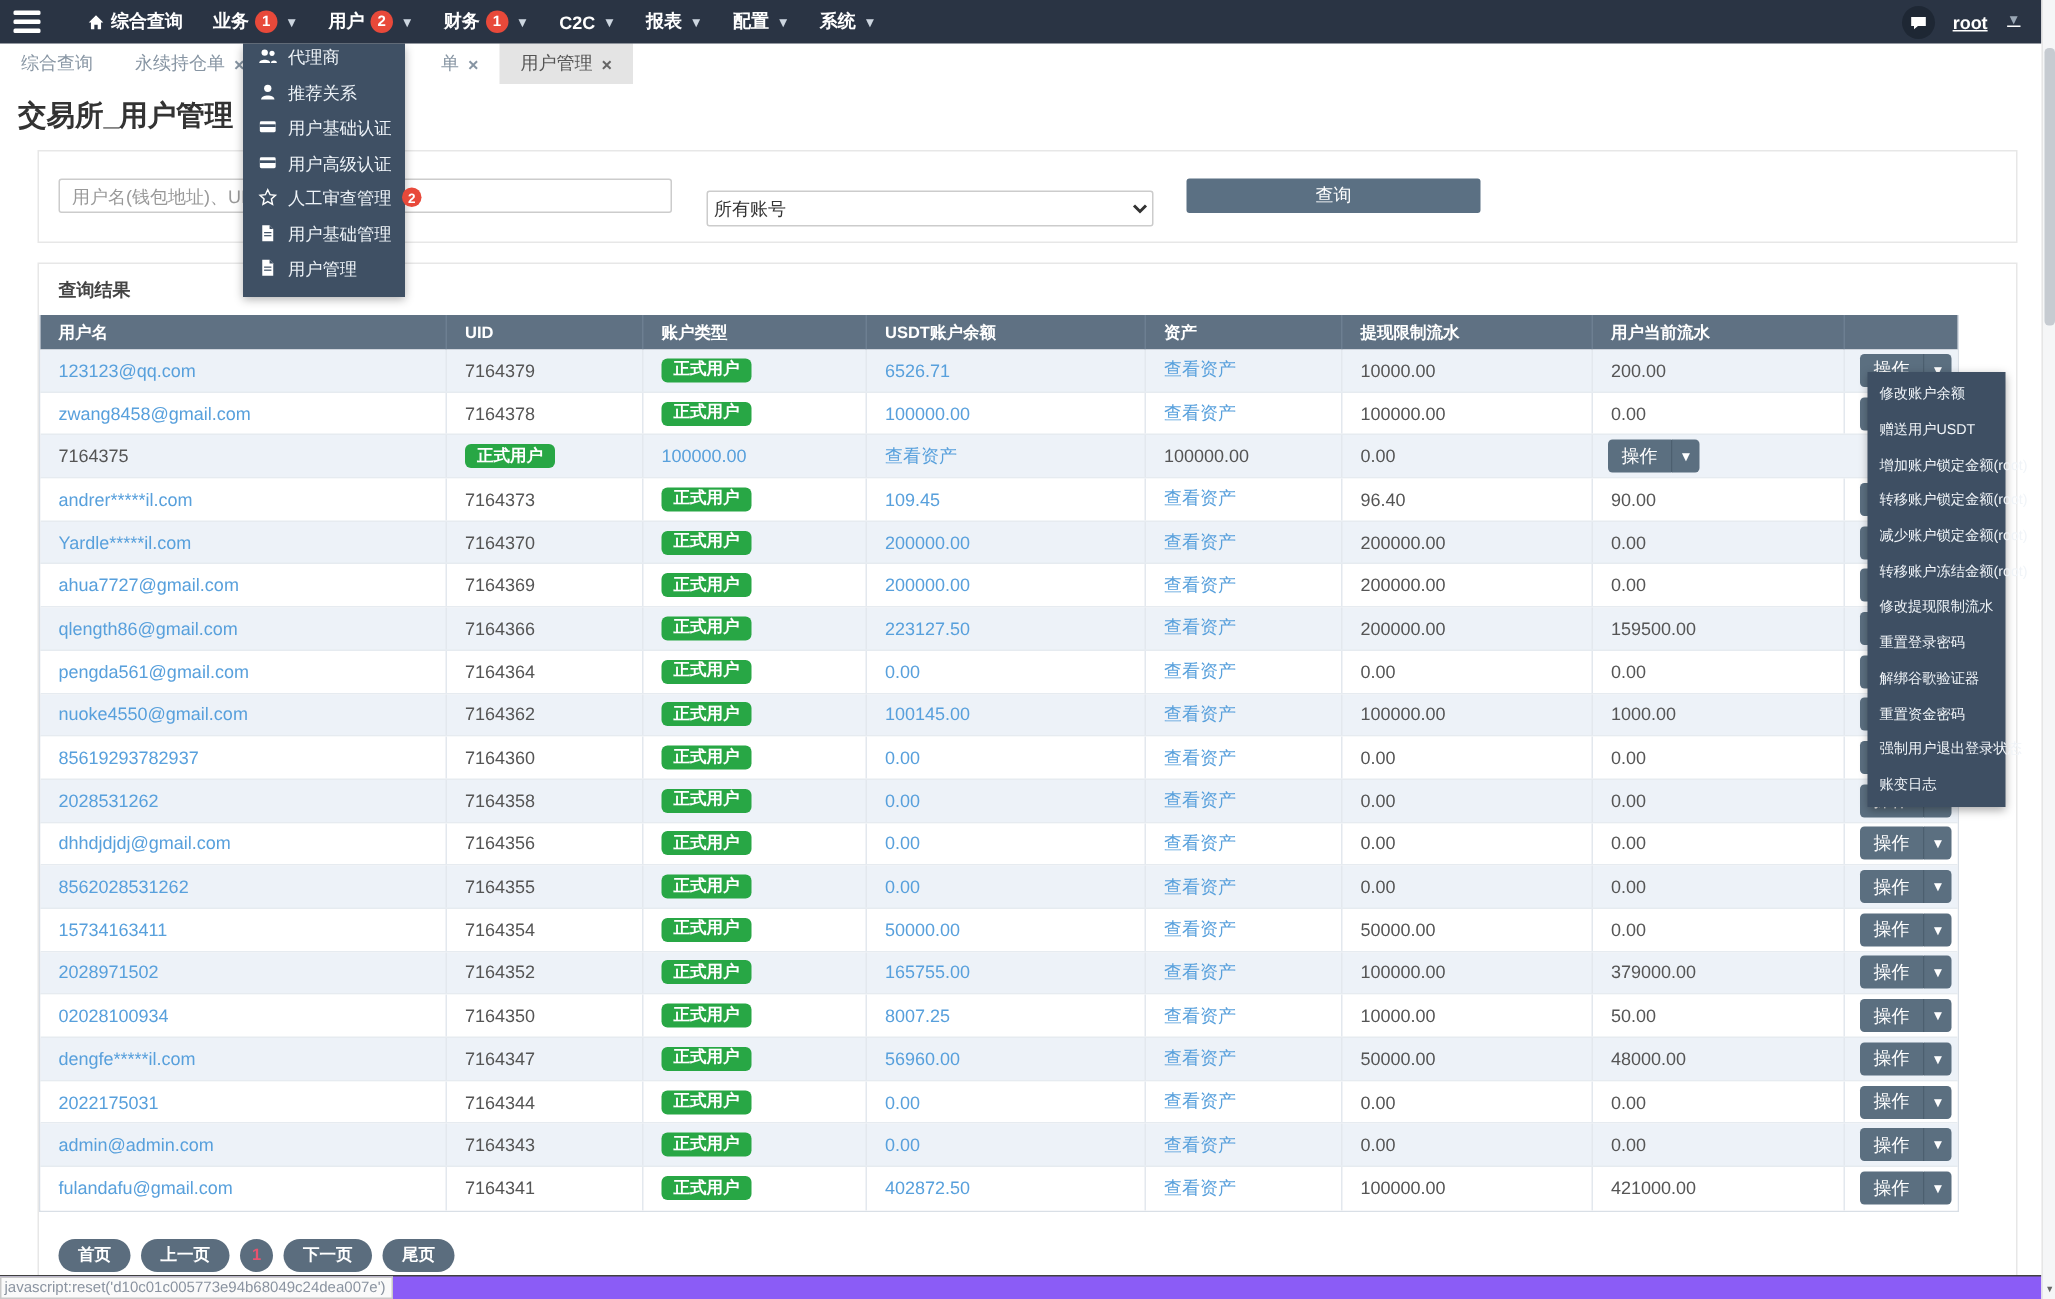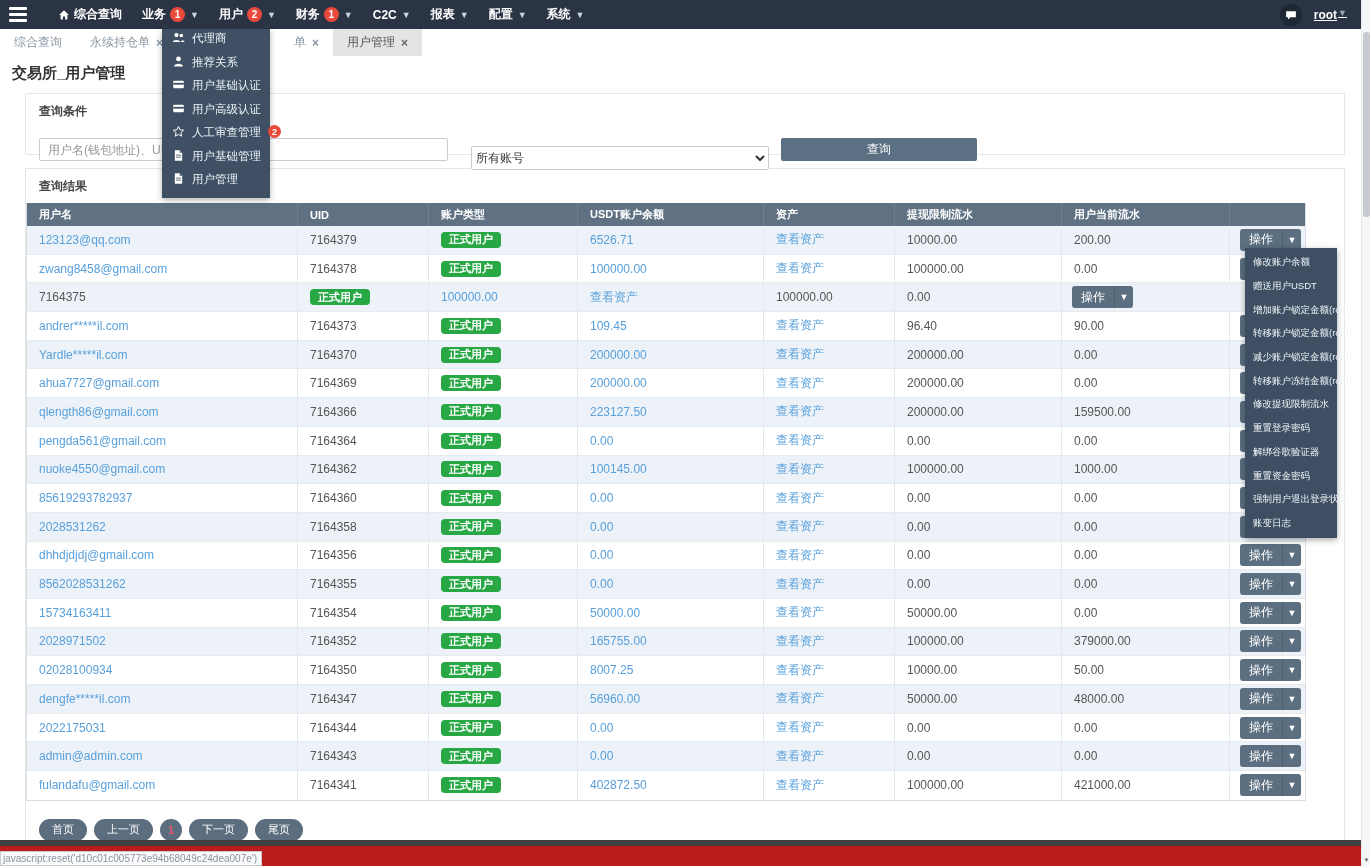--- a/index.html
+++ b/index.html
@@ -16,21 +16,21 @@
   .nav-item { display:flex; align-items:center; height:100%; padding:0 10px;
     color:#fff; font-size:12px; font-weight:700; cursor:pointer; gap:4px; }
   .nav-item svg { display:block; }
   .nav-badge { background:#e8493a; color:#fff; font-size:10px; font-weight:700;
     min-width:15px; height:15px; border-radius:8px; display:flex; align-items:center;
     justify-content:center; padding:0 4px; }
   .nav-caret { color:#cdd6e0; font-size:9px; margin-left:1px; }
   .topnav-right { margin-left:auto; display:flex; align-items:center; gap:12px; padding-right:14px; }
   .chat-btn { width:22px; height:22px; border-radius:50%; background:#1e2734;
     display:flex; align-items:center; justify-content:center; cursor:pointer; }
-  .root-user { color:#fff; font-size:12px; font-weight:700; display:flex; align-items:flex-start; gap:0; cursor:pointer;text-decoration:underline; }
+  .root-user { color:#fff; font-size:12px; font-weight:700; display:flex; align-items:flex-start; gap:12px; cursor:pointer;text-decoration:underline; }
   .root-user .nav-caret { color:#9aa7b5; }
 
   
   .tabbar { position:absolute; left:0; top:29px; width:1361px; height:27px;
     background:#fff; display:flex; align-items:stretch; }
   .tab { display:flex; align-items:center; gap:6px; padding:0 14px; font-size:12px;
     color:#8795a3; cursor:pointer; white-space:nowrap; overflow:hidden; }
   .tab.active { background:#e4e4e4; color:#555; }
   .tab .tab-close { font-size:12px; font-weight:700; color:#8795a3; cursor:pointer; }
   .tab.active .tab-close { color:#666; }
@@ -42,33 +42,33 @@
     z-index:60; box-shadow:0 2px 6px rgba(0,0,0,.3); padding:2px 0; }
   .user-menu-item { display:flex; align-items:flex-start; gap:7px; height:23.5px;
     padding:0 10px; color:#eef3f8; font-size:11.5px; cursor:pointer; white-space:nowrap; }
   .user-menu-item svg { flex:0 0 auto; }
   .menu-badge { background:#e8493a; color:#fff; font-size:9px; font-weight:700;
     min-width:13px; height:13px; border-radius:7px; display:flex; align-items:center;
     justify-content:center; }
 
   
   .content { position:absolute; left:0; top:56px; width:1361px; }
-  .page-title { margin:8px 0 10px 12px; font-size:15px; font-weight:700; color:#333; }
+  .page-title { margin:8px 0 10px 12px; font-size:19px; font-weight:700; color:#333; }
 
   .panel { margin:0 16px 0 25px; border:1px solid #e7e7e7; background:#fff; }
   .panel-label { font-size:12px; font-weight:700; color:#444; padding:9px 0 0 13px; }
 
   .search-panel { height:62px; }
   .search-row { display:flex; align-items:center; margin:9px 0 0 13px; }
   .search-input { width:409px; height:23px; border:1px solid #ccc; border-radius:2px;
     font-size:12px; padding:0 8px; color:#333; font-family:inherit; }
   .search-input::placeholder { color:#999; }
   .search-select { width:298px; height:24px; margin-left:23px; border:1px solid #ccc;
     border-radius:2px; font-size:12px; color:#333; background:#fff; font-family:inherit;margin-top:17px; }
-  .search-btn { width:196px; height:23px; margin-left:12px; background:#5b7083; color:#fff;
+  .search-btn { width:196px; height:23px; margin-left:22px; background:#5b7083; color:#fff;
     font-size:12px; border:none; border-radius:2px; cursor:pointer; font-family:inherit; }
 
   .results-panel { margin-top:13px; padding-bottom:14px; }
 
   
   .tbl { margin-top:8px; width:1280px; border:1px solid #d9dfe6; border-top:none; }
   .trow { display:grid; grid-template-columns:271px 131px 149px 186px 131px 167px 168px 77px; }
   .thead { background:#5f7183; height:23px; }
   .thead .cell { color:#fff; font-size:11px; font-weight:700; border-right:1px solid #6d7f91; }
   .thead .cell:last-child { border-right:none; }
@@ -89,26 +89,26 @@
 
   
   .action-menu { position:absolute; left:1245px; top:248px; width:92px; background:#3e4f63;
     z-index:50; box-shadow:0 2px 6px rgba(0,0,0,.35); padding:3px 0; }
   .action-menu-item { height:23.7px; display:flex; align-items:center; padding:0 8px;
     color:#f0f4f8; font-size:9.5px; white-space:nowrap; cursor:pointer; }
 
   
   .pagination { display:flex; align-items:center; gap:7px; margin:18px 0 0 13px; }
   .page-btn { background:#5b6d7e; color:#fff; border:none; font-size:11px; height:22px;
-    padding:0 13px; border-radius:11px; cursor:pointer; font-family:inherit; }
+    padding:0 13px; border-radius:11px; cursor:pointer; font-family:inherit;font-weight:bold; }
   .page-btn.current { width:22px; padding:0; color:#e8536f; font-weight:700; }
 
   
-  .statusbar { position:absolute; left:0; bottom:0; width:1361px; height:26px;
-    background:#b91c1c; border-top:6px solid #404040; }
+  .statusbar { position:absolute; left:0; bottom:0; width:1361px; height:16px;
+    background:#8b5cf6; border-top:1px solid #404040; }
   .status-tip { position:absolute; left:0; bottom:0; background:#fafafa;
     border:1px solid #c9c9c9; font-size:10px; color:#8a93a0; padding:1px 4px 1px 2px;
     white-space:nowrap; }
   .vscroll { position:absolute; right:0; top:0; width:9px; height:866px; background:#f5f6f7;
     border-left:1px solid #e6e6e6; z-index:80; }
   .vscroll-thumb { position:absolute; left:1px; top:32px; width:7px; height:185px;
     background:#c6cbd1; border-radius:3px; }
   .vscroll-down { position:absolute; left:0; bottom:0; width:9px; height:13px;
     display:flex; align-items:center; justify-content:center; font-size:6px; color:#666; }
 </style>
@@ -252,21 +252,20 @@
           <rect x="5" y="9.5" width="6" height="1" fill="#3f5064"></rect>
         </svg></span>
       <span>用户管理</span>
     </div>
   </div>
 
 <div class="content">
   <div class="page-title">交易所_用户管理</div>
 
   <div class="panel search-panel">
-    <div class="panel-label">查询条件</div>
     <div class="search-row">
       <input class="search-input" placeholder="用户名(钱包地址)、UID" style="">
       <select class="search-select" id="account-select"><option>所有账号</option></select>
       <button class="search-btn">查询</button>
     </div>
   </div>
 
   <div class="panel results-panel">
     <div class="panel-label">查询结果</div>
     <div class="tbl">

